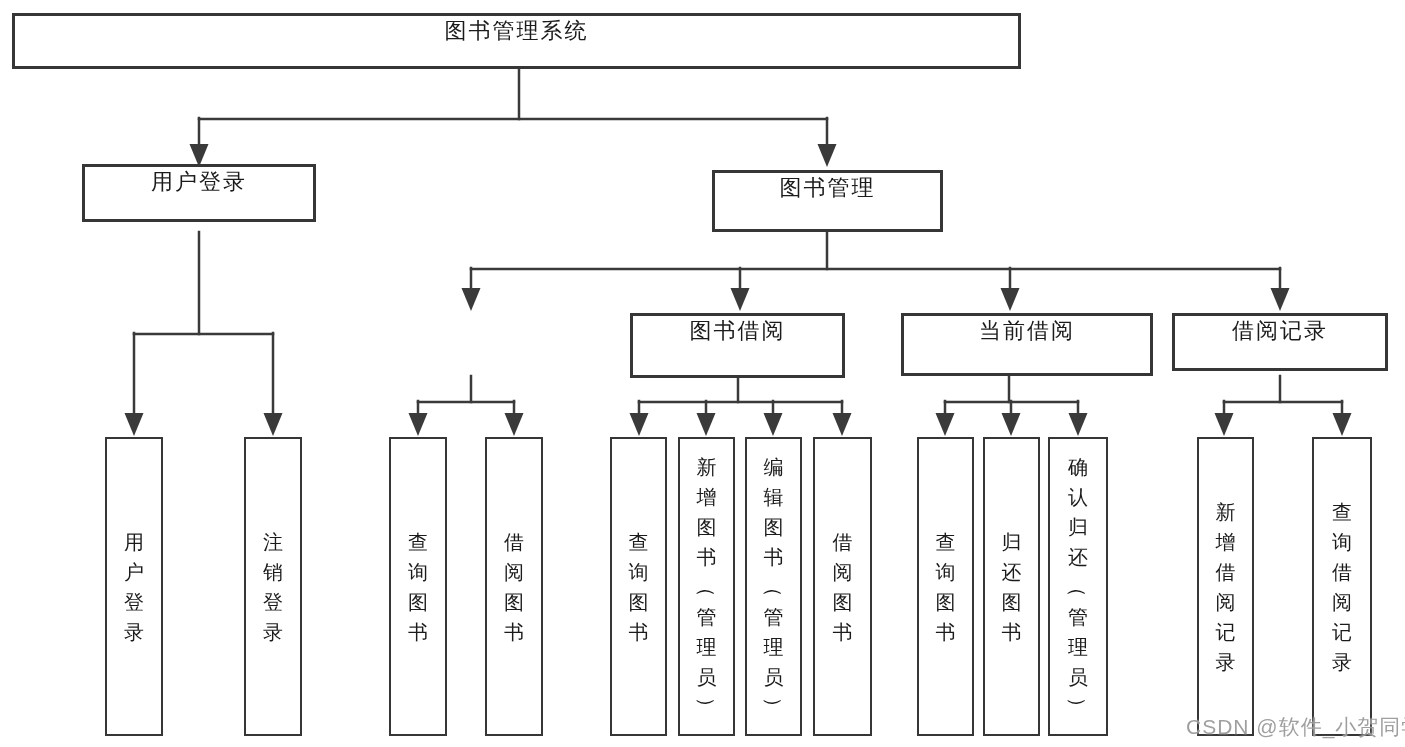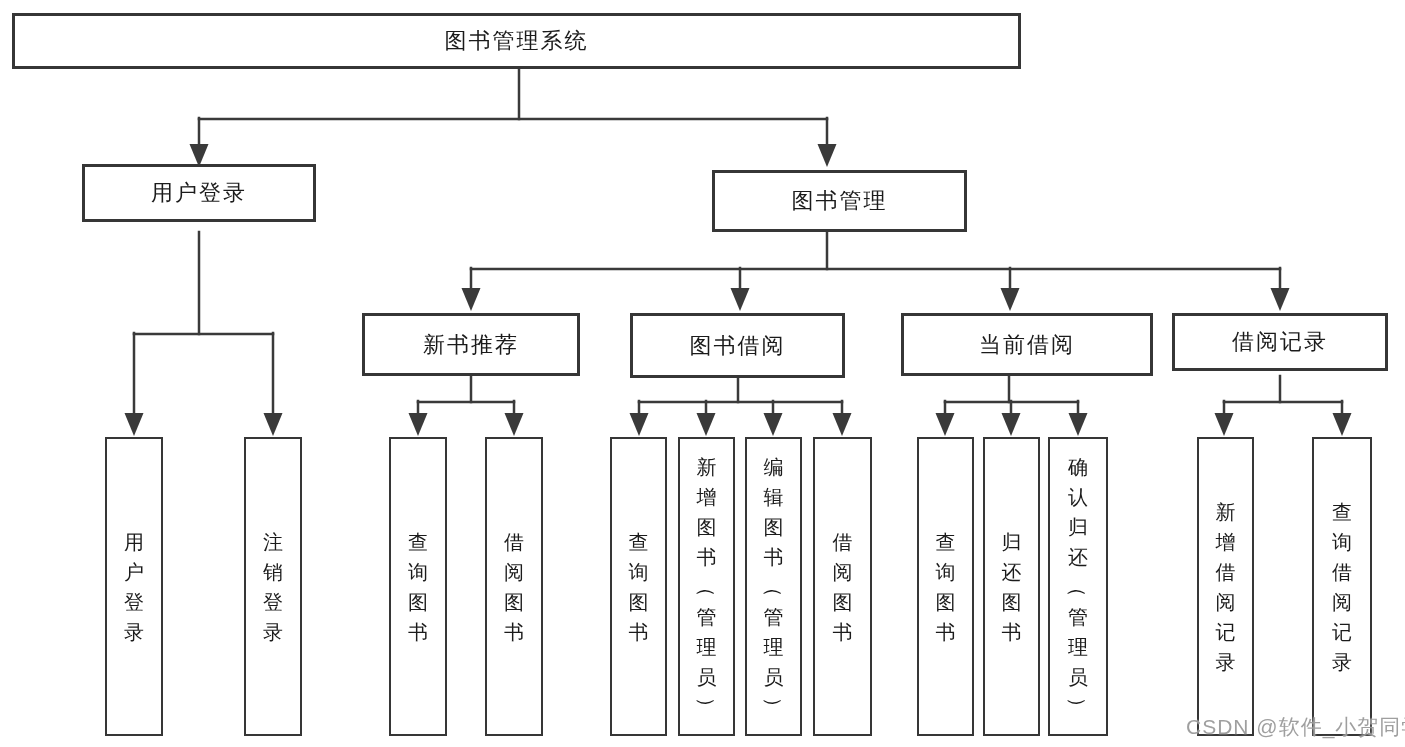--- a/index.html
+++ b/index.html
@@ -3,21 +3,21 @@
 <meta charset="utf-8">
 <style>
   html,body{margin:0;padding:0;background:#fff;}
   .stage{
     position:relative;width:1405px;height:747px;background:#ffffff;overflow:hidden;
     font-family:"Liberation Sans","DejaVu Sans",sans-serif;
   }
   .stage svg{position:absolute;left:0;top:0;pointer-events:none;}
   .box{
     position:absolute;background:#ffffff;border:3px solid #363636;box-sizing:border-box;
-    display:flex;align-items:center;justify-content:center;
+    display:flex;align-items:flex-start;justify-content:center;
   }
   .box.leaf{border-width:2.5px;}
   .hlabel{
     font-size:22px;color:#1b1b1b;letter-spacing:2px;white-space:nowrap;
   }
   .vlabel{
     display:flex;flex-direction:column;align-items:center;justify-content:center;
     font-size:20px;color:#1b1b1b;width:100%;height:100%;
   }
   .vlabel span{
@@ -114,27 +114,24 @@
     </g>
   </svg>
 
   <div class="box" style="left:12px;top:13px;width:1009px;height:56px">
     <span class="hlabel">图书管理系统</span>
   </div>
 
   <div class="box" style="left:82px;top:164px;width:234px;height:58px">
     <span class="hlabel">用户登录</span>
   </div>
-  <div class="box" style="left:712px;top:170px;width:255px;height:62px">
+  <div class="box" style="left:712px;top:170px;width:231px;height:62px">
     <span class="hlabel">图书管理</span>
   </div>
 
-  <div class="box" style="left:362px;top:313px;width:218px;height:63px">
-    <span class="hlabel">新书推荐</span>
-  </div>
   <div class="box" style="left:630px;top:313px;width:215px;height:65px">
     <span class="hlabel">图书借阅</span>
   </div>
   <div class="box" style="left:901px;top:313px;width:252px;height:63px">
     <span class="hlabel">当前借阅</span>
   </div>
   <div class="box" style="left:1172px;top:313px;width:216px;height:58px">
     <span class="hlabel">借阅记录</span>
   </div>
 

